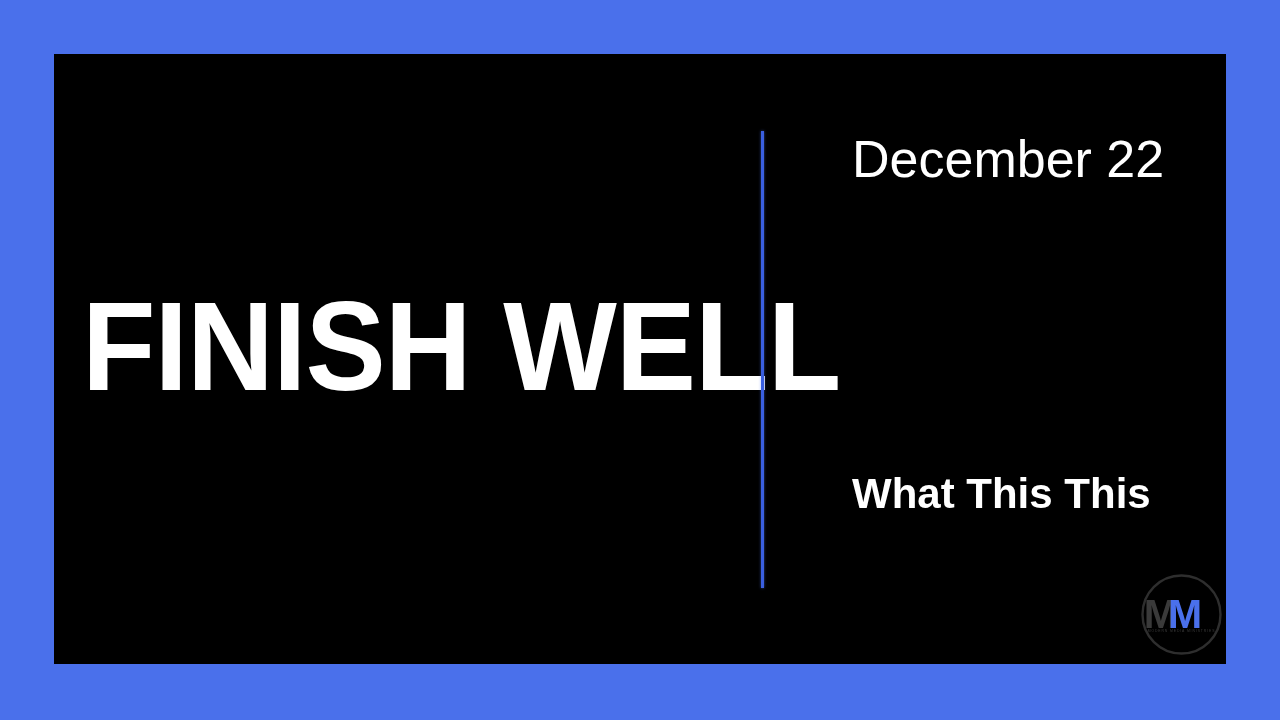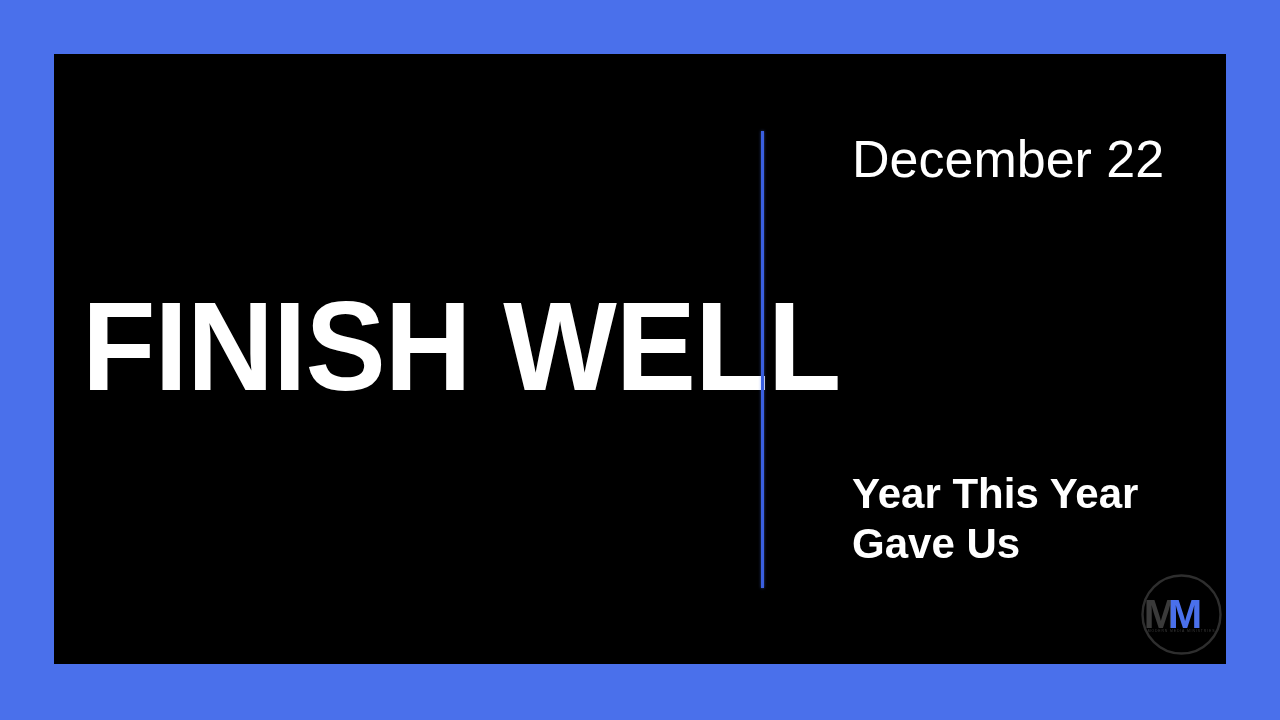--- a/index.html
+++ b/index.html
@@ -130,22 +130,21 @@
 
     <div id="headline">FINISH WELL</div>
 
     <div id="divider"></div>
 
     <div id="right-col">
 
       <div id="date-label">December 22</div>
 
       <div id="subtitle">
-        <span class="sub-line">Year This Year</span>
-        <span class="sub-line">Gave Us</span>
+        <span class="sub-line">What This This</span>
       </div>
 
     </div>
 
     <div id="logo">
       <svg width="83" height="83" viewBox="0 0 83 83" xmlns="http://www.w3.org/2000/svg">
         <circle cx="41.5" cy="41.5" r="39" fill="none" stroke="#2e2e2e" stroke-width="2.4"></circle>
         <text id="logo-m-left" x="38" y="55" text-anchor="end" font-family="Liberation Sans, sans-serif" font-size="41" font-weight="700" fill="#3a3a3a">M</text>
         <text id="logo-m-right" x="28" y="55" text-anchor="start" font-family="Liberation Sans, sans-serif" font-size="41" font-weight="700" fill="#4a70eb">M</text>
       </svg>

